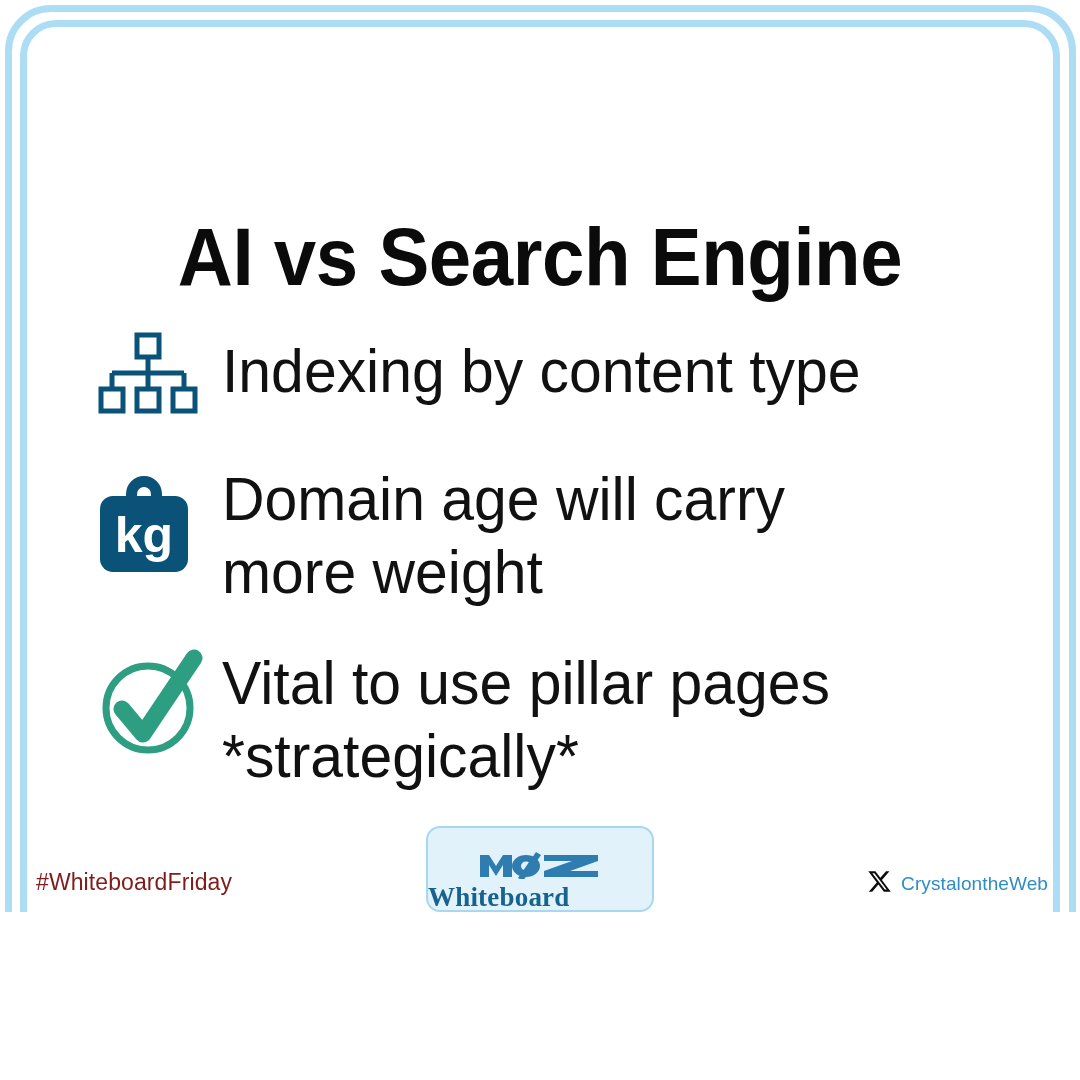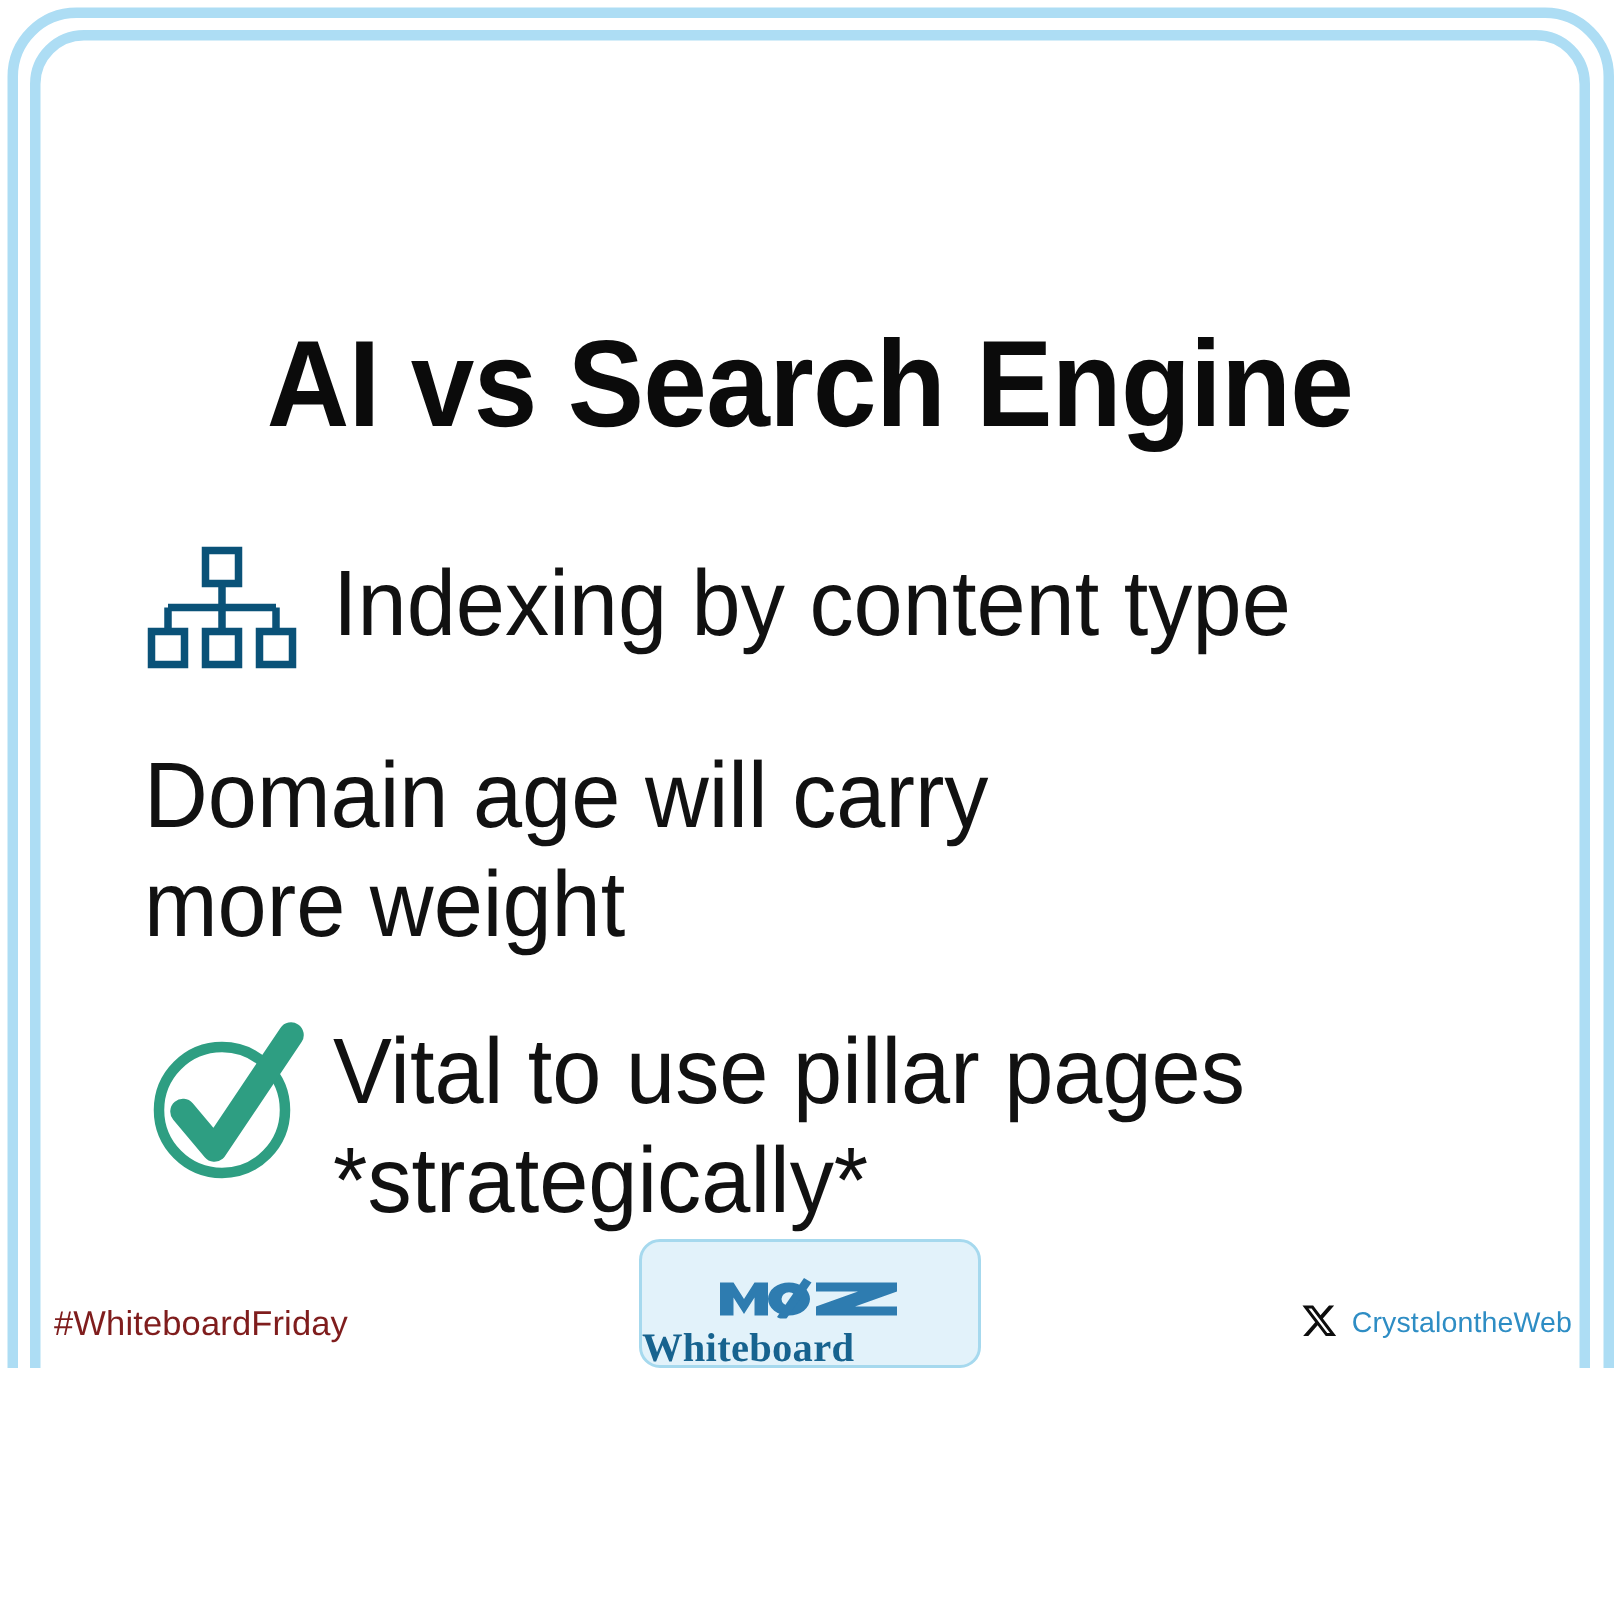--- a/index.html
+++ b/index.html
@@ -92,21 +92,21 @@
     font-size: 62px;
     line-height: 1.18;
     color: #111111;
     transform: scaleX(0.95);
     transform-origin: left center;
     white-space: pre-line;
     padding-top: 4px;
   }
 
   
-  .bullet-1 { margin-bottom: 42px; margin-top: 32px; }
+  .bullet-1 { margin-bottom: 42px; }
   .bullet-1 .bullet-icon { padding-top: 2px; }
   .bullet-2 { margin-bottom: 34px; }
   .bullet-2 .bullet-icon { padding-top: 6px; }
   .bullet-3 .bullet-icon { padding-top: 6px; }
 
   
   .footer-left {
     position: absolute;
     left: 36px;
     bottom: 16px;
@@ -186,20 +186,27 @@
             <line x1="16" y1="41" x2="88" y2="41"></line>
             <line x1="16" y1="41" x2="16" y2="57"></line>
             <line x1="88" y1="41" x2="88" y2="57"></line>
           </g>
         </svg>
       </div>
       <div class="bullet-text">Indexing by content type</div>
     </div>
 
     <div class="bullet bullet-2">
+      <div class="bullet-icon">
+        <svg width="96" height="112" viewBox="0 0 96 112" xmlns="http://www.w3.org/2000/svg">
+          <path d="M30 30 a18 18 0 0 1 36 0 v8 h-11 v-8 a7 7 0 0 0 -14 0 v8 h-11 z" fill="#0A5278"></path>
+          <rect x="4" y="32" width="88" height="76" rx="13" fill="#0A5278"></rect>
+          <text x="48" y="88" font-family="'Liberation Sans', sans-serif" font-size="50" font-weight="bold" fill="#FFFFFF" text-anchor="middle">kg</text>
+        </svg>
+      </div>
       <div class="bullet-text">Domain age will carry
 more weight</div>
     </div>
 
     <div class="bullet bullet-3">
       <div class="bullet-icon">
         <svg width="108" height="108" viewBox="0 0 108 108" xmlns="http://www.w3.org/2000/svg">
           <circle cx="52" cy="60" r="42" fill="none" stroke="#2E9E82" stroke-width="7"></circle>
           <path d="M26 61 L47 86 L98 10" fill="none" stroke="#2E9E82" stroke-width="17" stroke-linecap="round" stroke-linejoin="round"></path>
         </svg>

